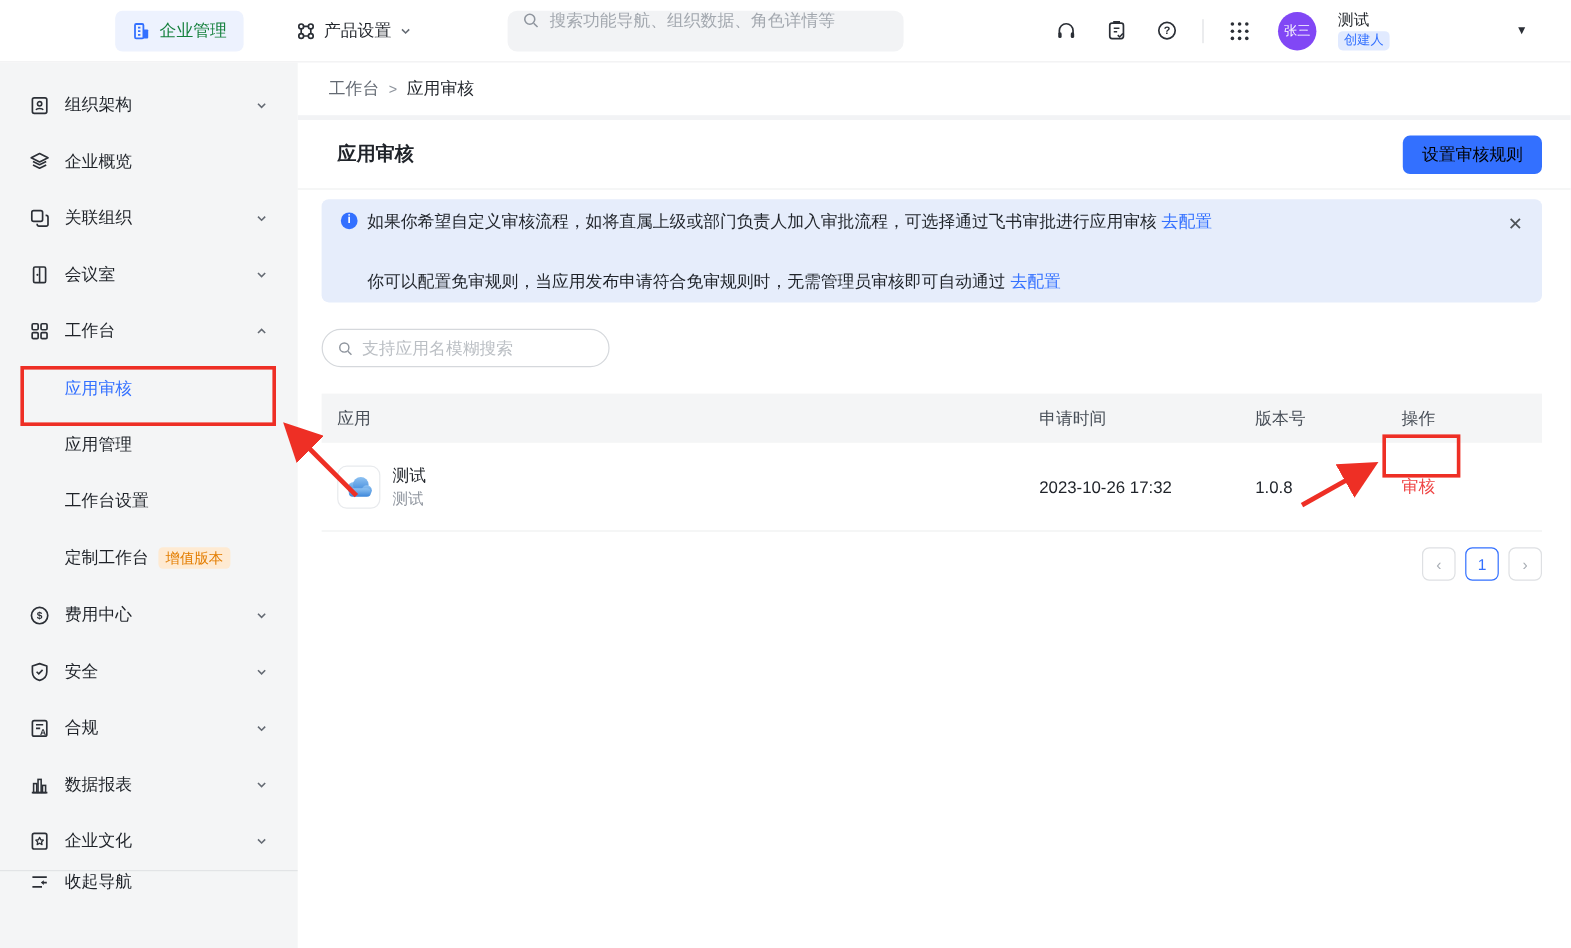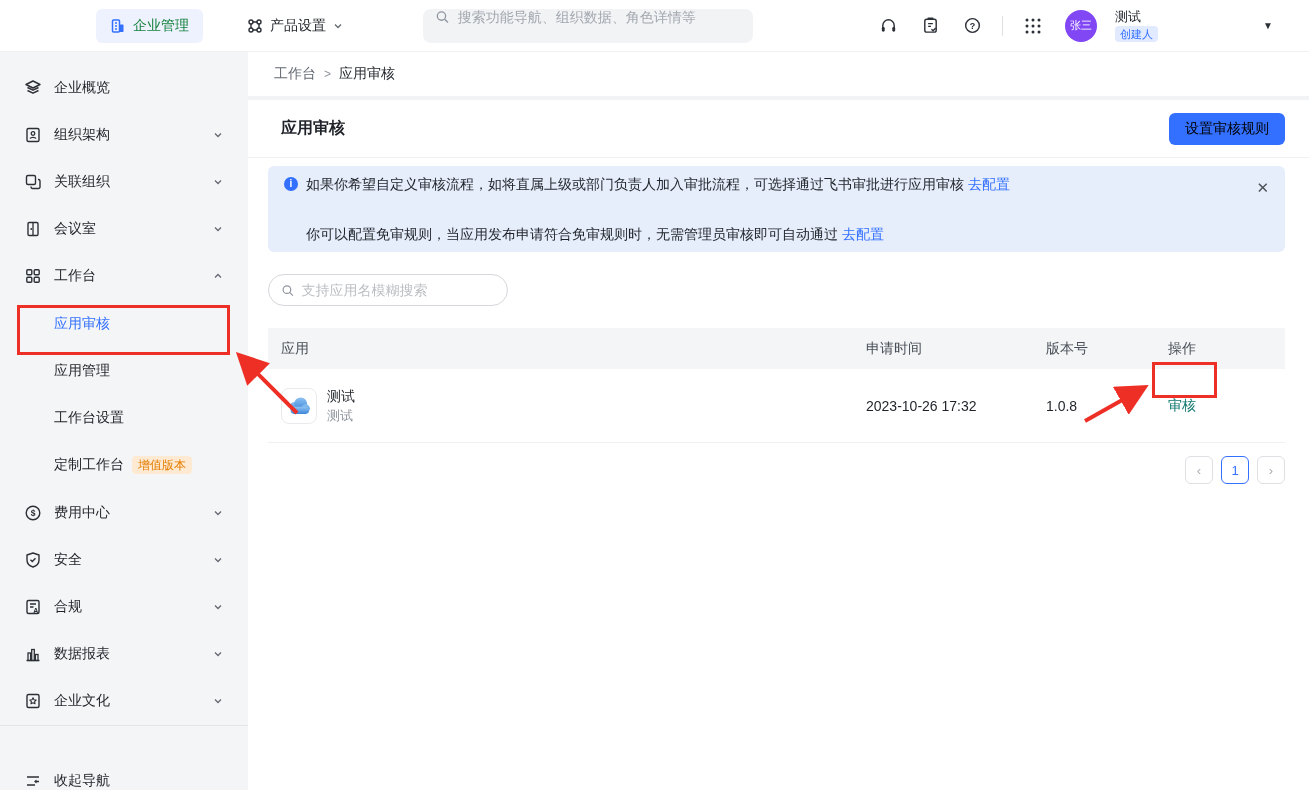--- a/index.html
+++ b/index.html
@@ -41,21 +41,21 @@
   .side-item { height:48px; display:flex; align-items:center; padding:0 24px; cursor:pointer; }
   .side-item .s-icon { width:18px; height:18px; margin-right:12px; display:flex; align-items:center;
                        justify-content:center; color:#2b2f36; }
   .side-item .s-label { font-size:14px; color:#1f2329; flex:1; }
   .side-item .s-chev { color:#646a73; display:flex; }
   .side-sub { height:48px; display:flex; align-items:center; padding-left:54px; cursor:pointer; font-size:14px;
               color:#1f2329; }
   .side-sub.active { color:#3370ff; }
   .sub-badge { margin-left:8px; font-size:12px; color:#e37d00; background:#feead2; border-radius:4px;
                padding:2px 6px; line-height:14px; }
-  .side-footer { margin-top:auto; border-top:1px solid #e2e4e6; height:66px; display:flex; align-items:flex-end;
+  .side-footer { margin-top:auto; border-top:1px solid #e2e4e6; height:66px; display:flex; align-items:flex-start;
                  padding:0 24px; cursor:pointer; }
   .side-footer .s-icon { width:18px; height:18px; margin-right:12px; color:#2b2f36; display:flex;
                          align-items:center; justify-content:center;}
   
   .main { flex:1; display:flex; flex-direction:column; background:#f2f3f5; }
   .breadcrumb { height:44px; background:#fff; display:flex; align-items:center; padding:0 24px 0 26px;
                 gap:8px; font-size:14px; }
   .bc-first { color:#646a73; cursor:pointer; }
   .bc-sep { color:#8f959e; font-size:12px; }
   .bc-cur { color:#1f2329; }
@@ -85,21 +85,21 @@
   .t-head { background:#f4f5f6; height:41px; align-items:center; color:#474e57; font-size:14px; }
   .t-head > div { padding-left:13px; }
   .t-row { height:74px; align-items:center; border-bottom:1px solid #eff0f1; font-size:14px; }
   .t-row > div { padding-left:13px; }
   .app-cell { display:flex; align-items:center; gap:10px; }
   .app-ic { width:36px; height:36px; border:1px solid #e8eaed; border-radius:8px; background:#fff;
             display:flex; align-items:center; justify-content:center; }
   .app-names { display:flex; flex-direction:column; gap:3px; }
   .app-nm { color:#1f2329; line-height:17px; }
   .app-ds { color:#8f959e; font-size:13px; line-height:16px; }
-  .action-link { color:#0f766e; cursor:pointer; }
+  .action-link { color:#ef4444; cursor:pointer; }
   
   .pager { display:flex; justify-content:flex-end; gap:8px; margin-top:13px; }
   .pg { width:28px; height:28px; border:1px solid #dee0e3; border-radius:6px; background:#fff;
         display:flex; align-items:center; justify-content:center; font-size:13px; color:#a9aeb5; cursor:pointer; }
   .pg.cur { border-color:#3370ff; color:#3370ff; }
   
   .anno { position:absolute; border:3px solid #ee2f25; pointer-events:none; z-index:10; }
   .anno-box-1 { left:17px; top:305px; width:213px; height:50px; }
   .anno-box-2 { left:1152px; top:362px; width:65px; height:36px; }
   .anno-arrows { position:absolute; left:0; top:0; z-index:10; pointer-events:none; }
@@ -190,40 +190,40 @@
   </div>
 </div>
 
 <div class="shell">
 
   <div class="sidebar">
 
     <div class="side-item">
       <span class="s-icon">
         <svg width="18" height="18" viewBox="0 0 18 18">
-            <path d="M9 2 16 5.5 9 9 2 5.5Z M3.5 8.5 9 11.2l5.5-2.7 M3.5 11.5 9 14.2l5.5-2.7" fill="none" stroke="#2b2f36" stroke-width="1.4" stroke-linejoin="round"></path>
-          </svg>
-      </span>
-      <span class="s-label">企业概览</span>
-    </div>
-
-    <div class="side-item">
-      <span class="s-icon">
-        <svg width="18" height="18" viewBox="0 0 18 18">
             <rect x="3" y="2.5" width="12" height="13" rx="1.5" fill="none" stroke="#2b2f36" stroke-width="1.4"></rect>
             <circle cx="9" cy="7.5" r="1.8" fill="none" stroke="#2b2f36" stroke-width="1.3"></circle>
             <path d="M6 12.5c.7-1.5 5.3-1.5 6 0" fill="none" stroke="#2b2f36" stroke-width="1.3"></path>
           </svg>
       </span>
       <span class="s-label">组织架构</span>
       <span class="s-chev">
         <svg width="12" height="12" viewBox="0 0 12 12">
             <path d="M3 4.5 6 7.5 9 4.5" fill="none" stroke="#646a73" stroke-width="1.3"></path>
           </svg>
       </span>
+    </div>
+
+    <div class="side-item">
+      <span class="s-icon">
+        <svg width="18" height="18" viewBox="0 0 18 18">
+            <path d="M9 2 16 5.5 9 9 2 5.5Z M3.5 8.5 9 11.2l5.5-2.7 M3.5 11.5 9 14.2l5.5-2.7" fill="none" stroke="#2b2f36" stroke-width="1.4" stroke-linejoin="round"></path>
+          </svg>
+      </span>
+      <span class="s-label">企业概览</span>
     </div>
 
     <div class="side-item">
       <span class="s-icon">
         <svg width="18" height="18" viewBox="0 0 18 18">
             <rect x="2.5" y="2.5" width="9" height="9" rx="1.5" fill="none" stroke="#2b2f36" stroke-width="1.4"></rect>
             <path d="M14 6.5h.5A1.5 1.5 0 0 1 16 8v6a1.5 1.5 0 0 1-1.5 1.5h-6A1.5 1.5 0 0 1 7 14v-.5" fill="none" stroke="#2b2f36" stroke-width="1.4"></path>
           </svg>
       </span>
       <span class="s-label">关联组织</span>

